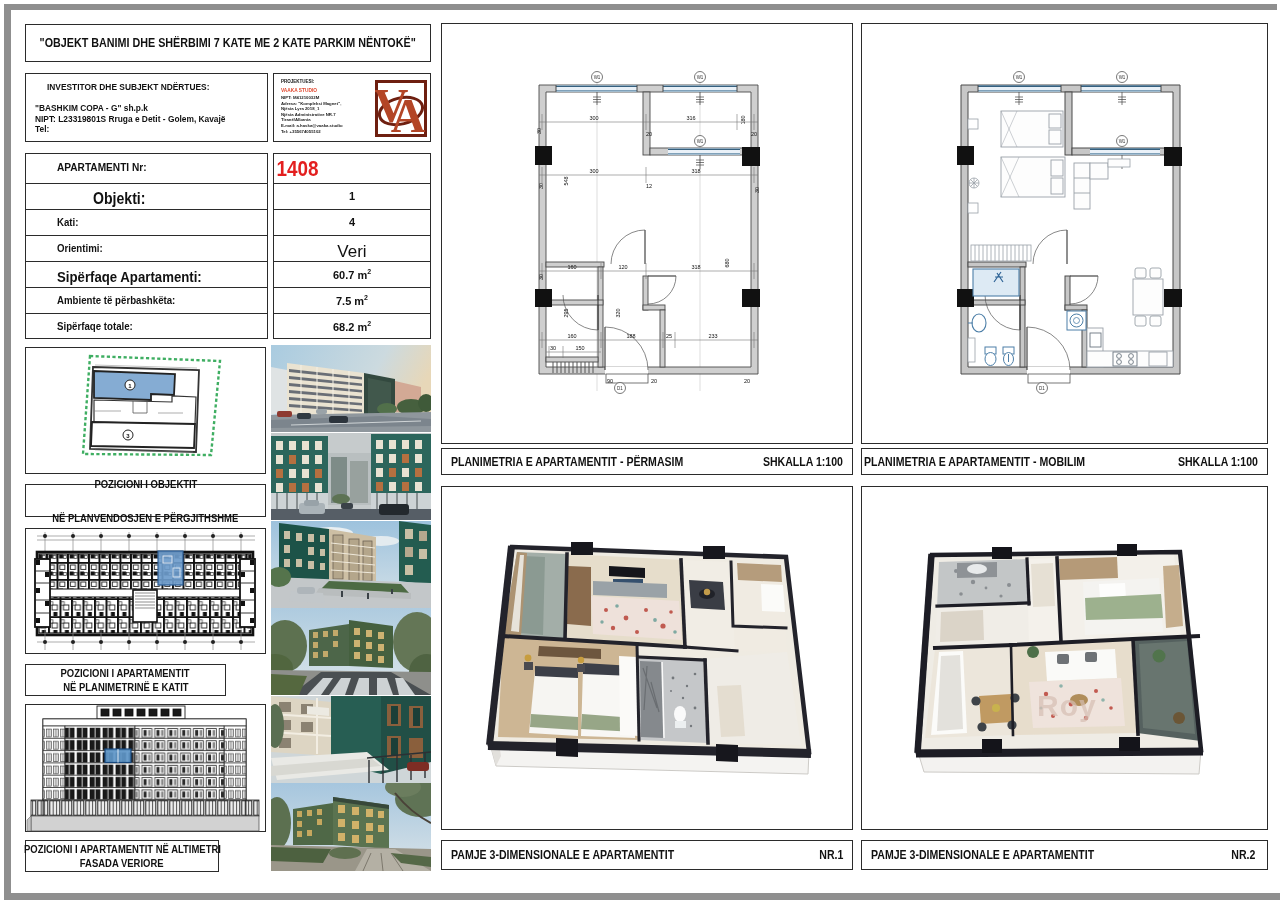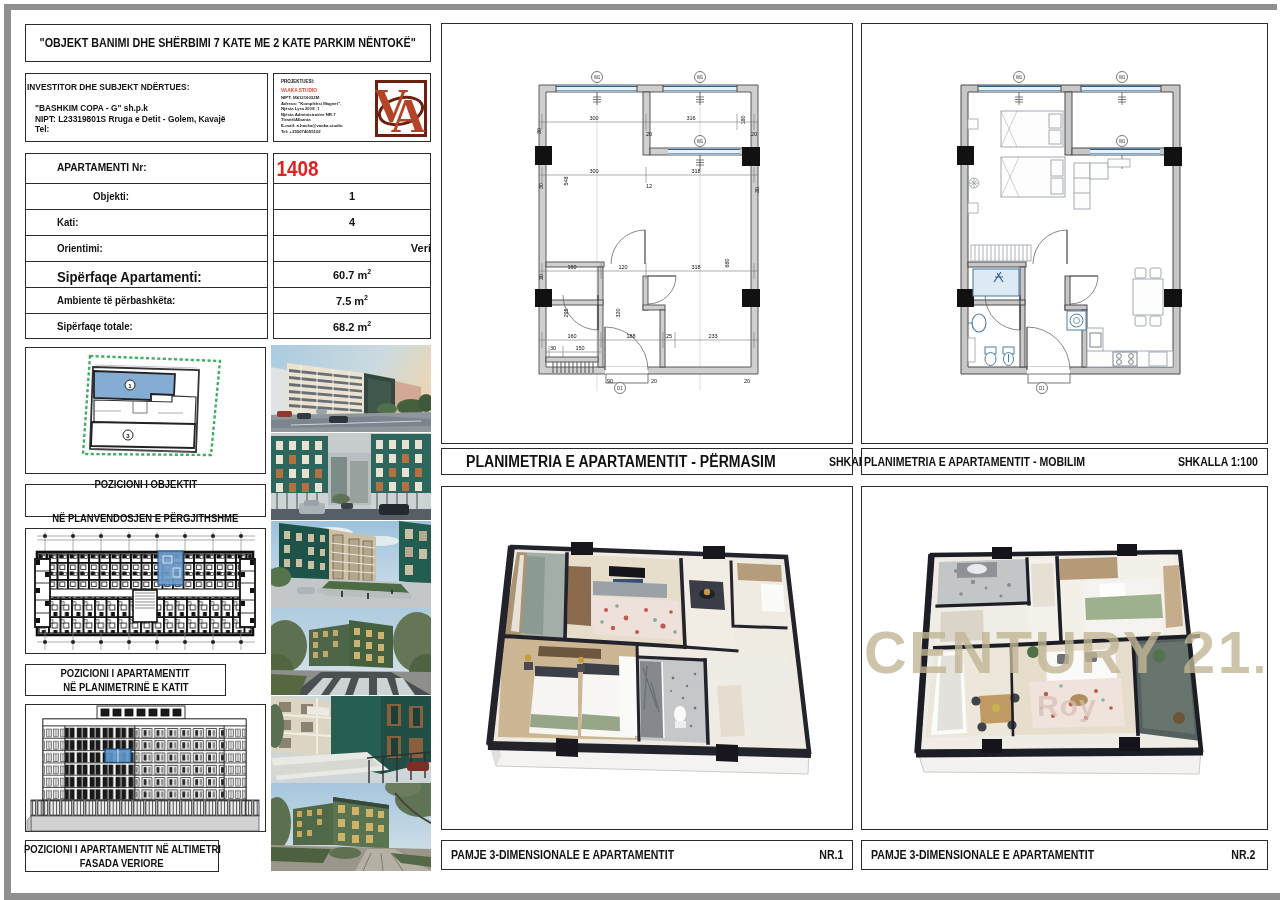--- a/index.html
+++ b/index.html
@@ -21,21 +21,21 @@
 
 <div class="abs" style="left:4px;top:4px;width:7px;height:889px;background:#8f8f8f;"></div>
 
 <div class="abs" style="left:4px;top:893px;width:1276px;height:7px;background:#8f8f8f;"></div>
 
 <div class="box" style="left:25px;top:24px;width:406px;height:38px;display:flex;align-items:center;justify-content:center;">
   <span style="font-weight:bold;font-size:12.5px;color:#111;"><span class="condc">"OBJEKT BANIMI DHE SHËRBIMI 7 KATE ME 2 KATE PARKIM NËNTOKË"</span></span>
 </div>
 
 <div class="box" style="left:25px;top:73px;width:243px;height:69px;">
-  <div style="position:absolute;left:1px;top:7px;font-weight:bold;font-size:9.5px;color:#111;"><span class="cond">INVESTITOR DHE SUBJEKT NDËRTUES:</span></div>
+  <div style="position:absolute;left:21px;top:7px;font-weight:bold;font-size:9.5px;color:#111;"><span class="cond">INVESTITOR DHE SUBJEKT NDËRTUES:</span></div>
   <div style="position:absolute;left:9px;top:29px;font-weight:bold;font-size:9.5px;color:#111;line-height:10.5px;">
     <span class="cond">"BASHKIM COPA - G" sh.p.k</span><br>
     <span class="cond">NIPT: L23319801S Rruga e Detit - Golem, Kavajë</span><br>
     <span class="cond">Tel:</span>
   </div>
 </div>
 
 <div class="box" style="left:273px;top:73px;width:158px;height:69px;">
   <div style="position:absolute;left:7px;top:5px;font-weight:bold;font-size:4.5px;color:#111;">PROJEKTUESI:</div>
   <div style="position:absolute;left:7px;top:14px;font-weight:bold;font-size:4.8px;color:#e0472e;">VAAKA STUDIO</div>
@@ -53,32 +53,32 @@
 
 <div class="box" style="left:25px;top:153px;width:243px;height:186px;"></div>
 
 <div class="box" style="left:273px;top:153px;width:158px;height:186px;"></div>
 
 <div class="abs" style="left:57px;top:161px;font-weight:bold;font-size:11.5px;color:#111;"><span class="cond">APARTAMENTI Nr:</span></div>
 <div class="abs" style="left:273px;top:156px;width:158px;text-align:left;font-weight:bold;font-size:22px;color:#e31f1f;"><span class="condc">1408</span></div>
 <div class="abs" style="left:26px;top:183px;width:241px;height:0;border-top:1.2px solid #2b2b2b;"></div>
 <div class="abs" style="left:274px;top:183px;width:156px;height:0;border-top:1.2px solid #2b2b2b;"></div>
 
-<div class="abs" style="left:57px;top:190px;font-weight:bold;font-size:11px;color:#111;padding-left:36px;"><span class="cond">Objekti:</span></div>
+<div class="abs" style="left:57px;top:190px;font-weight:bold;font-size:16px;color:#111;padding-left:36px;"><span class="cond">Objekti:</span></div>
 <div class="abs" style="left:273px;top:190px;width:158px;text-align:center;font-weight:bold;font-size:11px;color:#111;">1</div>
 <div class="abs" style="left:26px;top:209px;width:241px;height:0;border-top:1.2px solid #2b2b2b;"></div>
 <div class="abs" style="left:274px;top:209px;width:156px;height:0;border-top:1.2px solid #2b2b2b;"></div>
 
 <div class="abs" style="left:57px;top:216px;font-weight:bold;font-size:11px;color:#111;"><span class="cond">Kati:</span></div>
 <div class="abs" style="left:273px;top:216px;width:158px;text-align:center;font-weight:bold;font-size:11px;color:#111;">4</div>
 <div class="abs" style="left:26px;top:235px;width:241px;height:0;border-top:1.2px solid #2b2b2b;"></div>
 <div class="abs" style="left:274px;top:235px;width:156px;height:0;border-top:1.2px solid #2b2b2b;"></div>
 
 <div class="abs" style="left:57px;top:242px;font-weight:bold;font-size:11px;color:#111;"><span class="cond">Orientimi:</span></div>
-<div class="abs" style="left:273px;top:242px;width:158px;text-align:right;font-weight:bold;font-size:11px;color:#111;">Veri</div>
+<div class="abs" style="left:273px;top:242px;width:158px;text-align:center;font-weight:normal;font-size:17px;color:#111;">Veri</div>
 <div class="abs" style="left:26px;top:261px;width:241px;height:0;border-top:1.2px solid #2b2b2b;"></div>
 <div class="abs" style="left:274px;top:261px;width:156px;height:0;border-top:1.2px solid #2b2b2b;"></div>
 
 <div class="abs" style="left:57px;top:268px;font-weight:bold;font-size:15px;color:#111;"><span class="cond">Sipërfaqe Apartamenti:</span></div>
 <div class="abs" style="left:273px;top:268px;width:158px;text-align:center;font-weight:bold;font-size:11px;color:#111;">60.7 m<sup style="font-size:7px;">2</sup></div>
 <div class="abs" style="left:26px;top:287px;width:241px;height:0;border-top:1.2px solid #2b2b2b;"></div>
 <div class="abs" style="left:274px;top:287px;width:156px;height:0;border-top:1.2px solid #2b2b2b;"></div>
 
 <div class="abs" style="left:57px;top:294px;font-weight:bold;font-size:11px;color:#111;"><span class="cond">Ambiente të përbashkëta:</span></div>
 <div class="abs" style="left:273px;top:294px;width:158px;text-align:center;font-weight:bold;font-size:11px;color:#111;">7.5 m<sup style="font-size:7px;">2</sup></div>
@@ -105,21 +105,21 @@
 <div class="box" style="left:25px;top:704px;width:241px;height:128px;"></div>
 
 <div class="cap" style="left:25px;top:840px;width:194px;height:32px;font-size:11px;line-height:14px;">
   <span class="condc">POZICIONI I APARTAMENTIT NË ALTIMETRI</span>
   <span class="condc">FASADA VERIORE</span>
 </div>
 
 <div class="box" style="left:441px;top:23px;width:412px;height:421px;"></div>
 
 <div class="strip" style="left:441px;top:448px;width:412px;height:27px;">
-  <span style="margin-left:24px;font-size:16px;"><span class="cond">PLANIMETRIA E APARTAMENTIT - PËRMASIM</span></span>
+  <span style="margin-left:9px;font-size:12px;"><span class="cond">PLANIMETRIA E APARTAMENTIT - PËRMASIM</span></span>
   <span style="margin-left:auto;margin-right:9px;font-size:12px;"><span class="cond" style="transform-origin:right center;">SHKALLA 1:100</span></span>
 </div>
 
 <div class="box" style="left:441px;top:486px;width:412px;height:344px;"></div>
 
 <div class="strip" style="left:441px;top:840px;width:412px;height:30px;">
   <span style="margin-left:9px;font-size:12px;"><span class="cond">PAMJE 3-DIMENSIONALE E APARTAMENTIT</span></span>
   <span style="margin-left:auto;margin-right:9px;font-size:12px;"><span class="cond" style="transform-origin:right center;">NR.1</span></span>
 </div>
 
@@ -1316,15 +1316,14 @@
   <rect x="131" y="61" width="20" height="12" fill="#14141a"></rect>
 
   <rect x="256" y="58" width="20" height="12" fill="#14141a"></rect>
 
   <rect x="121" y="253" width="20" height="14" fill="#14141a"></rect>
 
   <rect x="258" y="251" width="21" height="14" fill="#14141a"></rect>
 </svg>
 
 <div class="abs" style="left:861px;top:486px;width:407px;height:344px;overflow:hidden;pointer-events:none;">
-  <div style="position:absolute;left:3px;top:133px;font-family:'Liberation Sans',sans-serif;font-weight:bold;font-size:59px;color:rgba(193,181,149,0.8);letter-spacing:2.5px;white-space:nowrap;">CENTURY 21<span style="font-size:46px;">.</span></div>
   <div style="position:absolute;left:176px;top:203px;font-family:'Liberation Sans',sans-serif;font-weight:bold;font-size:30px;color:rgba(214,190,178,0.7);letter-spacing:1px;">Roy</div>
 </div>
 
 </body></html>

